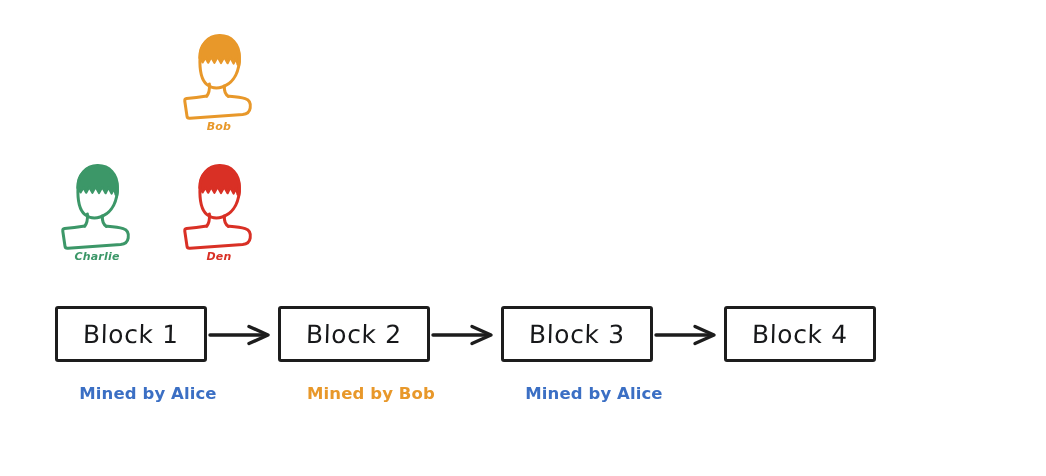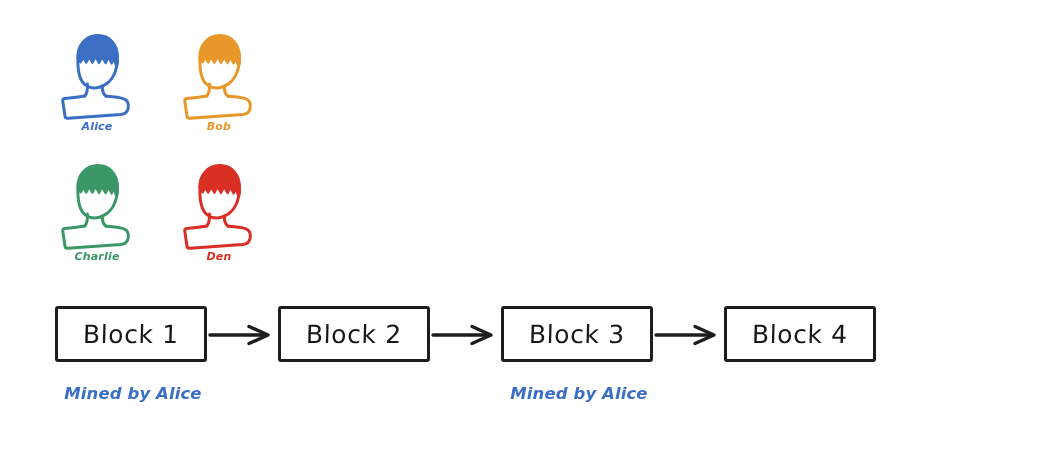--- a/index.html
+++ b/index.html
@@ -91,69 +91,34 @@
     position: absolute;
     left: 153px;
     top: 28px;
     width: 74px;
     height: 22px;
     overflow: visible;
   }
   .mined-label {
     position: absolute;
     top: 88px;
-    left: 2px;
+    left: 17px;
     width: 152px;
     text-align: center;
     font-family: "DejaVu Sans", sans-serif;
     font-size: 16.5px;
-    font-style: italic;
     font-weight: 600;
     letter-spacing: 0.1px;
     white-space: nowrap;
   }
 </style>
 </head>
 <body>
 
 <div id="avatar-group">
-    <div class="avatar-cell r0 c0">
-  <svg class="avatar-figure" viewBox="0 0 86 98">
-
-    <path d="M23.5 30
-             C23 16.5, 32 7.5, 43.5 7.2
-             C55.5 7, 64 16, 63.8 29.5
-             C63.9 33.2, 63.6 35.5, 63.2 37.2
-             L61.6 36.4 L60.2 30.6 L57.6 35.6 L54.4 29.4
-             L51.6 35.2 L48.2 29.2 L45.0 35.0 L41.6 29.0
-             L38.4 34.8 L35.2 29.2 L32.2 34.6 L29.4 29.6
-             L26.6 34.4 L24.4 30.2 Z" fill="#3b6fc4" stroke="#3b6fc4" stroke-width="2.2" stroke-linejoin="round" stroke-linecap="round"></path>
-
-    <path d="M24.0 29.0
-             C23.4 42.0, 25.2 52.0, 31.0 56.6
-             C35.0 59.8, 41.0 60.6, 46.2 59.0
-             C54.0 56.6, 62.0 49.0, 63.4 33.0
-             C64.0 20.0, 56.0 8.4, 43.6 8.2
-             C32.2 8.0, 24.4 17.0, 24.0 29.0 Z" fill="none" stroke="#3b6fc4" stroke-width="3" stroke-linejoin="round" stroke-linecap="round"></path>
-
-    <path d="M33.4 56.0 C33.8 62.0, 33.0 65.6, 30.6 68.2" fill="none" stroke="#3b6fc4" stroke-width="3" stroke-linecap="round"></path>
-    <path d="M48.4 58.0 C48.0 63.6, 49.4 66.4, 52.4 68.4" fill="none" stroke="#3b6fc4" stroke-width="3" stroke-linecap="round"></path>
-
-    <path d="M30.8 68.0
-             C24.0 69.2, 16.0 70.2, 10.6 70.6
-             C9.2 70.8, 8.6 71.6, 8.8 73.2
-             L11.0 88.2
-             C11.2 89.8, 12.2 90.4, 14.0 90.2
-             L66.6 86.6
-             C70.8 86.2, 73.6 84.0, 74.2 80.0
-             C74.9 75.6, 73.2 71.8, 69.2 70.6
-             C64.0 69.0, 57.8 68.6, 52.6 68.2" fill="none" stroke="#3b6fc4" stroke-width="3" stroke-linejoin="round" stroke-linecap="round"></path>
-  </svg>
-      <div class="avatar-name" style="color:#3b6fc4">Alice</div>
-    </div>
     <div class="avatar-cell r1 c0">
   <svg class="avatar-figure" viewBox="0 0 86 98">
 
     <path d="M23.5 30
              C23 16.5, 32 7.5, 43.5 7.2
              C55.5 7, 64 16, 63.8 29.5
              C63.9 33.2, 63.6 35.5, 63.2 37.2
              L61.6 36.4 L60.2 30.6 L57.6 35.6 L54.4 29.4
              L51.6 35.2 L48.2 29.2 L45.0 35.0 L41.6 29.0
              L38.4 34.8 L35.2 29.2 L32.2 34.6 L29.4 29.6
@@ -263,20 +228,21 @@
       <div class="mined-label" style="color:#3b6fc4">Mined by Alice</div>
     </div>
     <div class="block-cell" style="left: 278px;">
       <div class="block-box">
         <span class="block-label">Block 2</span>
       </div>
   <svg class="arrow" viewBox="0 0 74 22">
     <path d="M2 11 L58 11" stroke="#1d1d1d" stroke-width="3.4" stroke-linecap="round" fill="none"></path>
     <path d="M41 2.5 L60 11 L41 19.5" stroke="#1d1d1d" stroke-width="3.4" stroke-linecap="round" stroke-linejoin="round" fill="none"></path>
   </svg>
+      <div class="mined-label" style="color:#e8982a">Mined by Bob</div>
     </div>
     <div class="block-cell" style="left: 501px;">
       <div class="block-box">
         <span class="block-label">Block 3</span>
       </div>
   <svg class="arrow" viewBox="0 0 74 22">
     <path d="M2 11 L58 11" stroke="#1d1d1d" stroke-width="3.4" stroke-linecap="round" fill="none"></path>
     <path d="M41 2.5 L60 11 L41 19.5" stroke="#1d1d1d" stroke-width="3.4" stroke-linecap="round" stroke-linejoin="round" fill="none"></path>
   </svg>
       <div class="mined-label" style="color:#3b6fc4">Mined by Alice</div>

